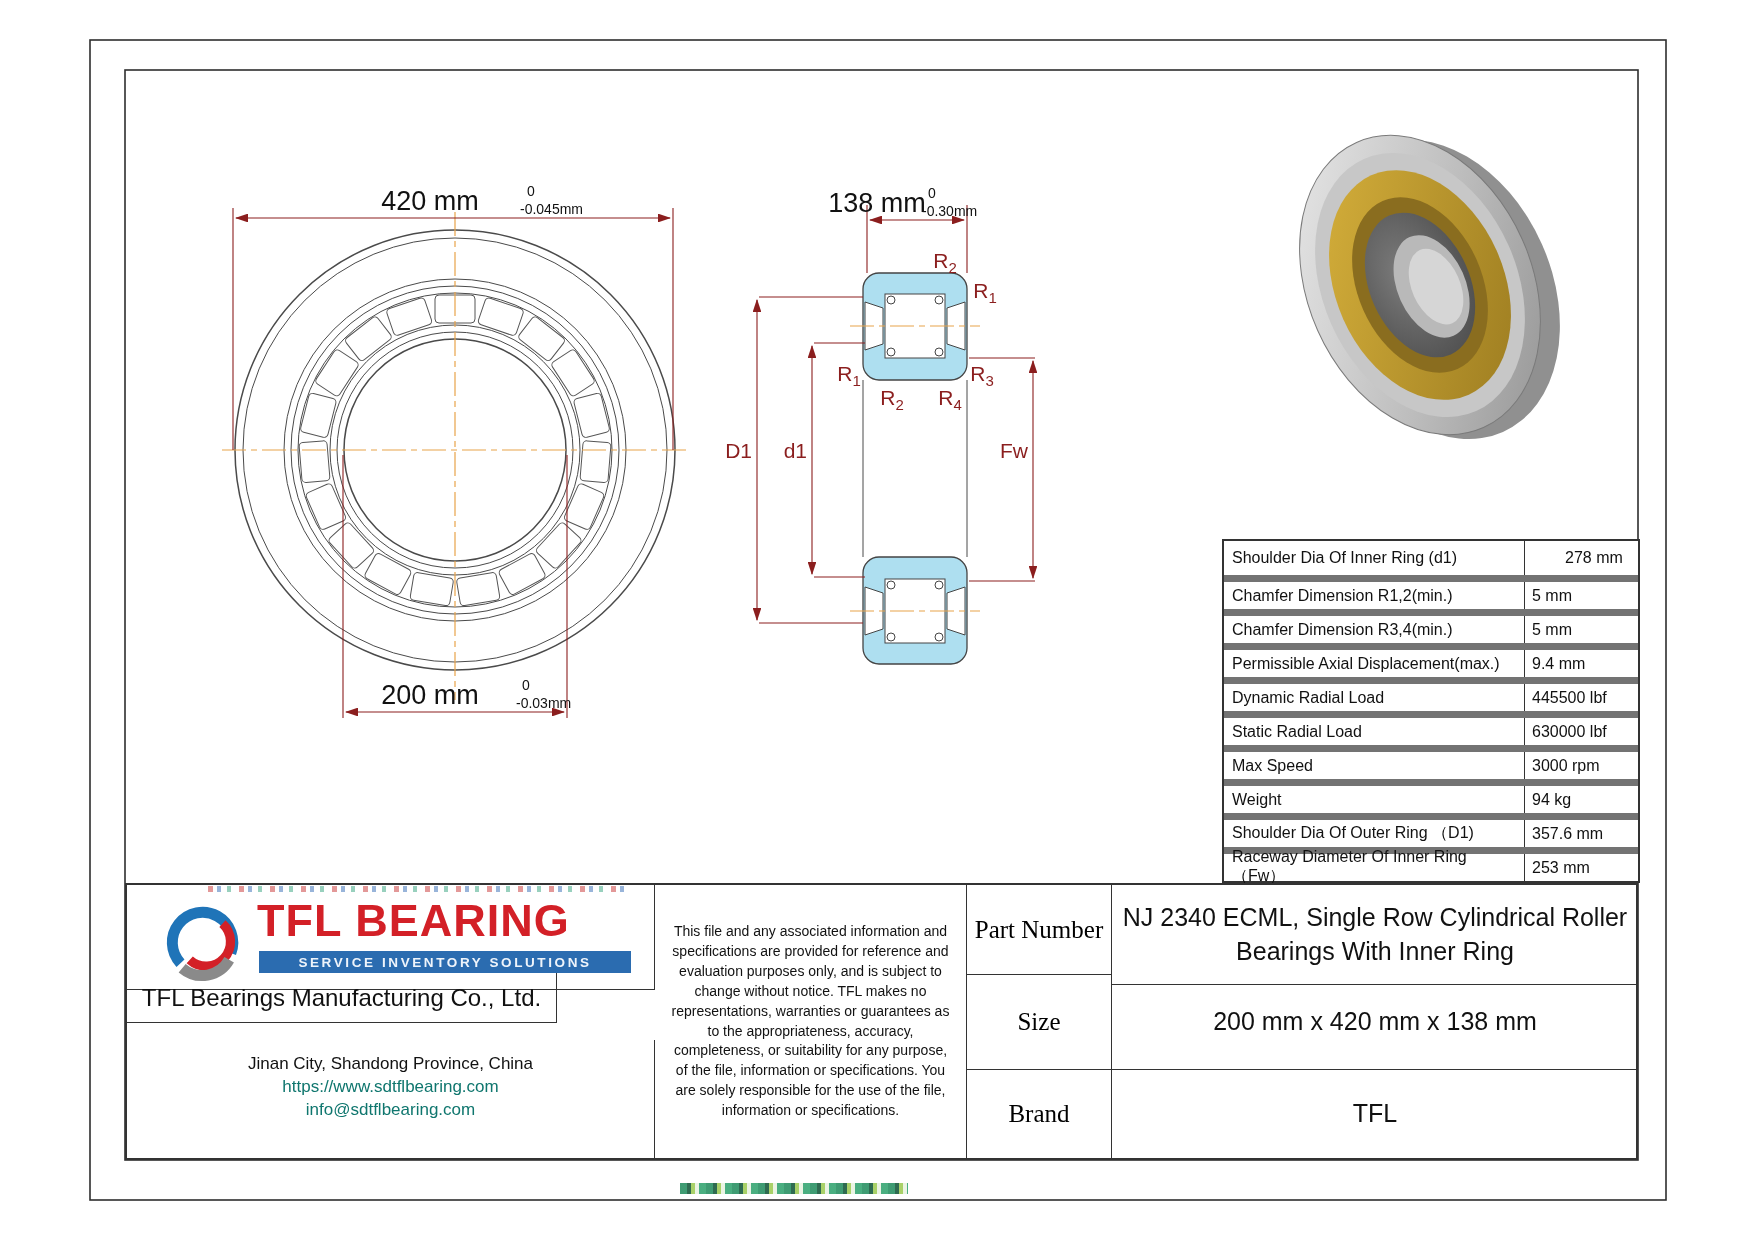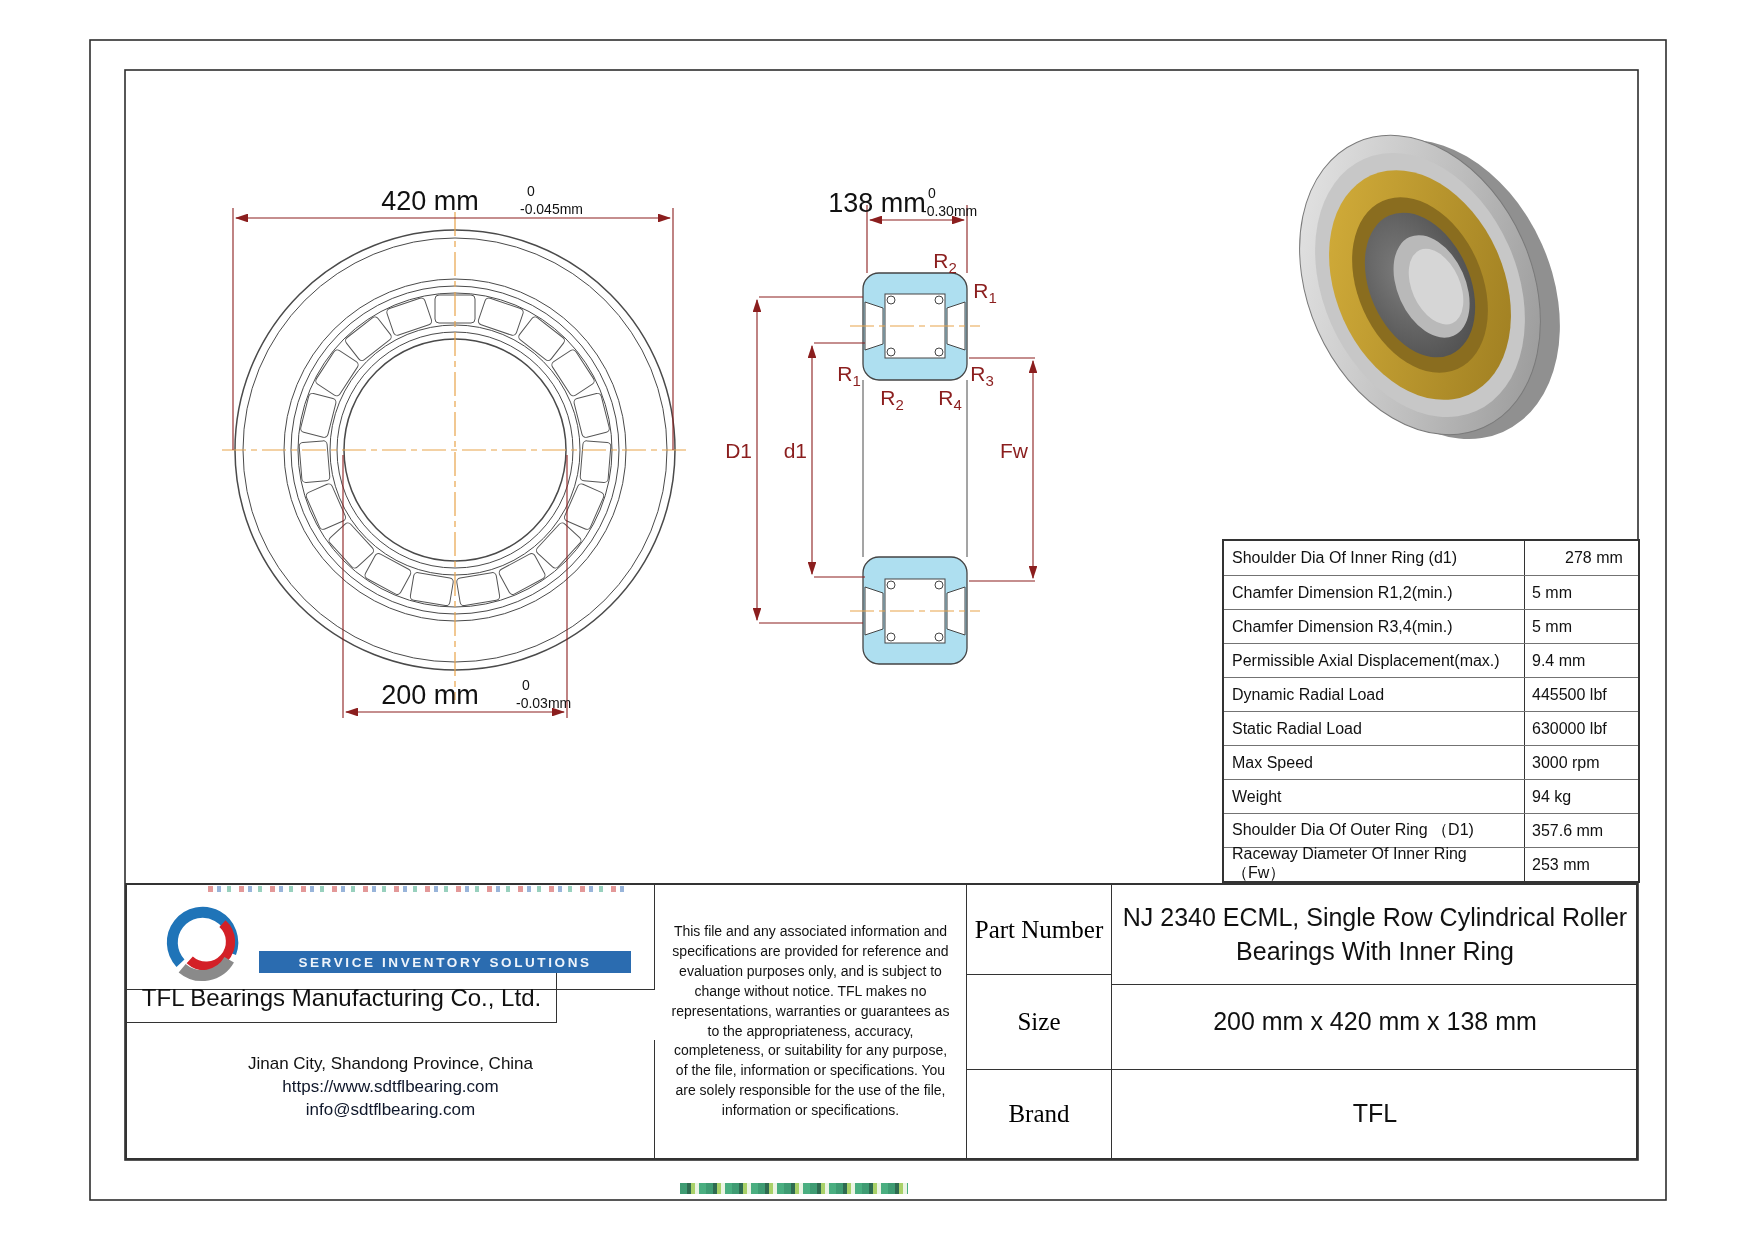--- a/index.html
+++ b/index.html
@@ -15,40 +15,40 @@
   .toltxt{fill:#111;font-size:14px;}
   .redlab{fill:#8B1E1E;font-size:21px;}
   .redsub{font-size:15px;}
   .section{fill:#AEDFF0;stroke:#444;stroke-width:1.3;}
   .white{fill:#fff;stroke:#444;stroke-width:1;}
   #rollers rect{fill:none;stroke:#555;stroke-width:1;}
 
   .block{position:absolute;z-index:2;box-sizing:border-box;}
   
   #spec{left:1222px;top:539px;width:418px;border:2px solid #333;background:#fff;}
-  .srow{display:flex;height:34px;border-top:1px solid #737373;box-sizing:border-box;}
+  .srow{display:flex;height:34px;border-top:7px solid #737373;box-sizing:border-box;}
   .srow:first-child{border-top:none;gap:33px;}
   .scell{display:flex;align-items:center;font-size:16px;color:#111;box-sizing:border-box;}
   .slabel{width:301px;border-right:1px solid #333;padding-left:8px;}
   .svalue{flex:1;padding-left:7px;}
   
   #tb{left:125px;top:883px;width:1513px;height:277px;border:2px solid #333;background:#fff;}
   .cell{position:absolute;box-sizing:border-box;}
   .br{border-right:1px solid #333;} .bb{border-bottom:1px solid #333;}
   #logo-cell{left:0;top:0;width:528px;height:105px;}
   #company-cell{left:0;top:88px;width:430px;height:50px;display:flex;align-items:center;justify-content:center;}
   #contact-cell{left:0;top:155px;width:528px;height:118px;text-align:center;padding-top:12px;}
   #disc-cell{left:528px;top:0;width:312px;height:273px;display:flex;align-items:center;}
   .flabel{left:840px;width:145px;display:flex;align-items:center;justify-content:center;
           font-size:25px;color:#000000;font-family:Liberation Serif, serif;}
   .fvalue{left:985px;width:526px;display:flex;align-items:center;justify-content:center;
           text-align:center;font-size:25px;color:#111;line-height:1.35;padding:0 6px;}
   .company{font-size:24px;color:#111;}
   .addr{font-size:17px;color:#111;margin:2px 0;}
-  .link{font-size:17px;color:#0f172a;margin:3px 0;cursor:pointer;}
+  .link{font-size:17px;color:#0f766e;margin:3px 0;cursor:pointer;}
   .phone{font-size:17px;color:#111;font-weight:600;margin:3px 0;}
   .disc{font-size:14px;color:#111;text-align:center;line-height:1.42;padding:0 12px;}
   
   #logo-icon{position:absolute;left:33px;top:16px;width:88px;height:84px;}
   #logo-title{position:absolute;left:130px;top:10px;width:386px;font-size:45px;font-weight:bold;
               color:#D32027;letter-spacing:1px;white-space:nowrap;}
   #logo-band{position:absolute;left:132px;top:66px;width:372px;height:22px;background:#2B6CB0;
              color:#eef4fb;font-size:13.5px;font-weight:bold;letter-spacing:2.6px;
              display:flex;align-items:center;justify-content:center;white-space:nowrap;}
   .artifact{position:absolute;z-index:3;opacity:.55;}
@@ -261,20 +261,21 @@
       </div>
   </div>
 
   <div id="tb" class="block">
     <div id="logo-cell" class="cell br bb">
       <svg id="logo-icon" viewBox="0 0 100 100" style="position:absolute;">
         <path d="M 22 74 A 36 36 0 1 1 82 62" fill="none" stroke="#1F74B8" stroke-width="13"></path>
         <path d="M 72 27 A 28 28 0 1 1 33 70" fill="none" stroke="#D32027" stroke-width="11"></path>
         <path d="M 24 80 A 37 37 0 0 0 80 70" fill="none" stroke="#8a8a8a" stroke-width="13"></path>
       </svg>
+      <div id="logo-title">TFL BEARING</div>
       <div id="logo-band">SERVICE INVENTORY SOLUTIONS</div>
     </div>
     <div id="company-cell" class="cell br bb">
       <span class="company">TFL Bearings Manufacturing Co., Ltd.</span>
     </div>
     <div id="contact-cell" class="cell br">
       <div class="addr">Jinan City, Shandong Province, China</div>
       <div class="link">https://www.sdtflbearing.com</div>
       <div class="link">info@sdtflbearing.com</div>
     </div>

